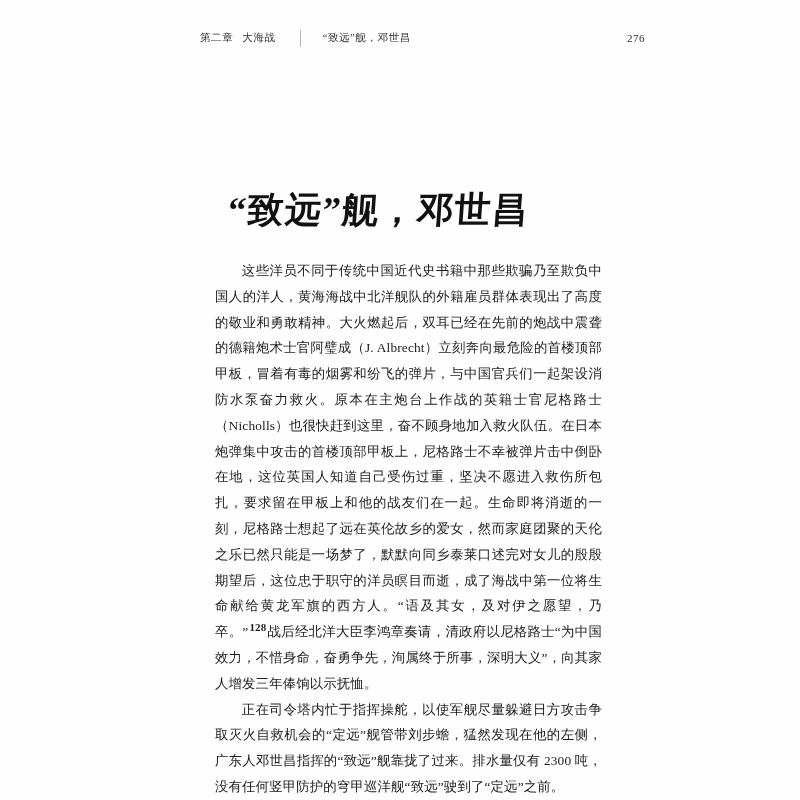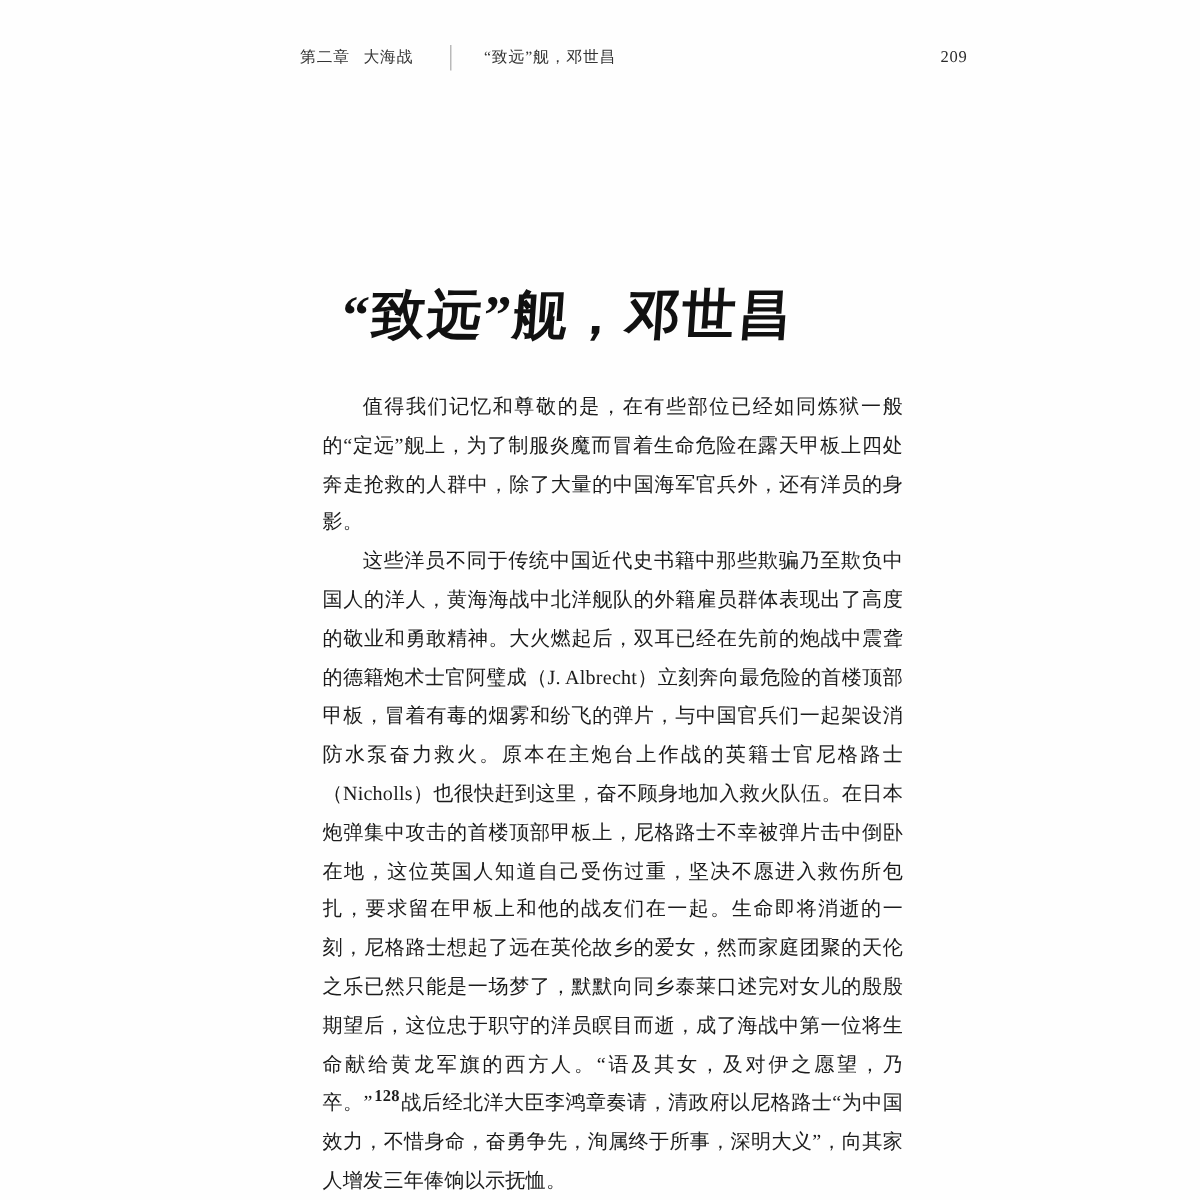--- a/index.html
+++ b/index.html
@@ -108,25 +108,24 @@
 
 <div class="page">
 
   <div class="running-header">
     <span class="rh-chapter">
       <span class="rh-chap-no">第二章</span><span>大海战</span>
     </span>
     <span class="rh-divider"></span>
     <span class="rh-section">“致远”舰，邓世昌</span>
     <span class="rh-spacer"></span>
-    <span class="rh-pageno">209</span>
+    <span class="rh-pageno">276</span>
   </div>
 
   <h1 class="chapter-title">“致远”舰，邓世昌</h1>
 
   <div class="body-text">
-    <p>值得我们记忆和尊敬的是，在有些部位已经如同炼狱一般的“定远”舰上，为了制服炎魔而冒着生命危险在露天甲板上四处奔走抢救的人群中，除了大量的中国海军官兵外，还有洋员的身影。</p>
     <p><span>这些洋员不同于传统中国近代史书籍中那些欺骗乃至欺负中国人的洋人，黄海海战中北洋舰队的外籍雇员群体表现出了高度的敬业和勇敢精神。大火燃起后，双耳已经在先前的炮战中震聋的德籍炮术士官阿璧成（J. Albrecht）立刻奔向最危险的首楼顶部甲板，冒着有毒的烟雾和纷飞的弹片，与中国官兵们一起架设消防水泵奋力救火。原本在主炮台上作战的英籍士官尼格路士（Nicholls）也很快赶到这里，奋不顾身地加入救火队伍。在日本炮弹集中攻击的首楼顶部甲板上，尼格路士不幸被弹片击中倒卧在地，这位英国人知道自己受伤过重，坚决不愿进入救伤所包扎，要求留在甲板上和他的战友们在一起。生命即将消逝的一刻，尼格路士想起了远在英伦故乡的爱女，然而家庭团聚的天伦之乐已然只能是一场梦了，默默向同乡泰莱口述完对女儿的殷殷期望后，这位忠于职守的洋员瞑目而逝，成了海战中第一位将生命献给黄龙军旗的西方人。“语及其女，及对伊之愿望，乃卒。”</span><sup class="fn">128</sup><span>战后经北洋大臣李鸿章奏请，清政府以尼格路士“为中国效力，不惜身命，奋勇争先，洵属终于所事，深明大义”，向其家人增发三年俸饷以示抚恤。</span></p>
     <p>正在司令塔内忙于指挥操舵，以使军舰尽量躲避日方攻击争取灭火自救机会的“定远”舰管带刘步蟾，猛然发现在他的左侧，广东人邓世昌指挥的“致远”舰靠拢了过来。排水量仅有 2300 吨，没有任何竖甲防护的穹甲巡洋舰“致远”驶到了“定远”之前。</p>
 
   </div>
 
 </div>
 
 </body></html>

